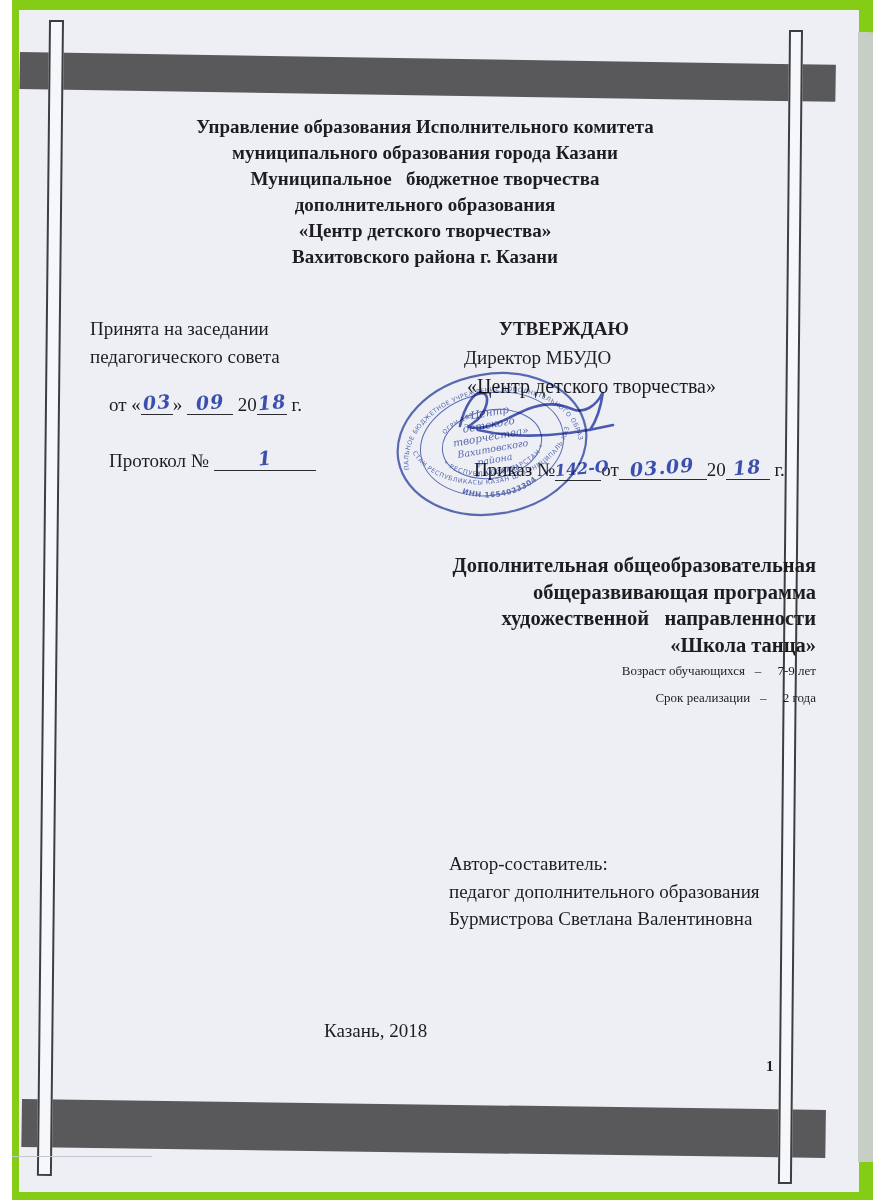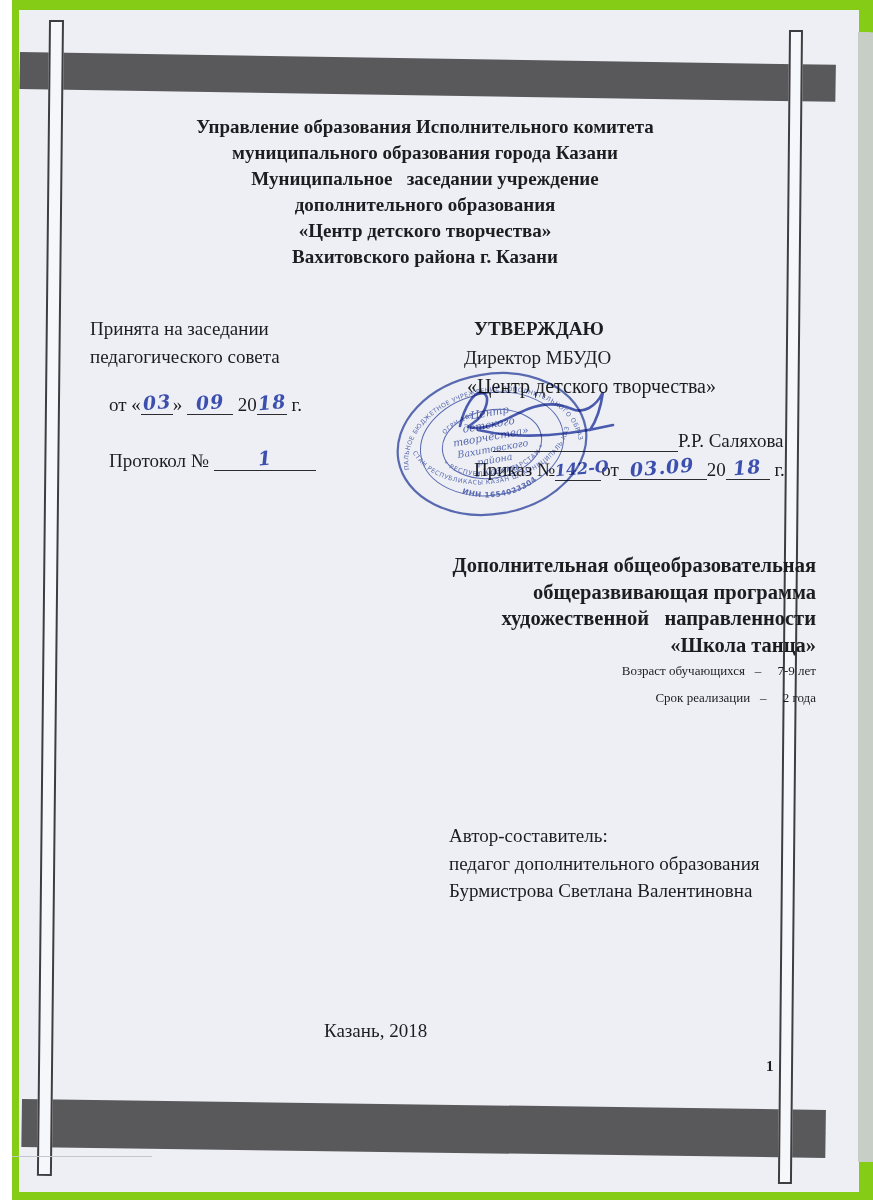--- a/index.html
+++ b/index.html
@@ -28,21 +28,21 @@
   .blank{display:inline-block;border-bottom:1.6px solid #2b2b30;text-align:center;
         height:20px;line-height:20px;vertical-align:baseline;}
   .ink{font-family:"DejaVu Serif",serif;font-style:italic;font-weight:bold;color:#3c4fae;
         display:inline-block;transform:rotate(-5deg) translateY(-2px);font-size:19px;letter-spacing:1px;}
   .ink-sm{font-size:16px;white-space:nowrap;letter-spacing:0;}
 
   .title-block{position:absolute;left:60px;top:552px;width:744px;text-align:right;line-height:26.5px;}
   .title-block .t-bold{font-weight:bold;font-size:20.5px;white-space:pre;}
   .title-block .t-reg{font-size:13px;white-space:pre;}
 
-  .author-block{position:absolute;left:437px;top:822px;font-size:19px;line-height:27.5px;}
+  .author-block{position:absolute;left:437px;top:850px;font-size:19px;line-height:27.5px;}
 
   .city{position:absolute;left:312px;top:1020px;font-size:19px;}
   .pagenum{position:absolute;left:754px;top:1058px;font-size:15px;font-weight:bold;}
 
   .stamp-wrap{position:absolute;left:368px;top:360px;width:224px;height:168px;
         mix-blend-mode:multiply;opacity:0.85;}
   .sig-wrap{position:absolute;left:438px;top:380px;width:180px;height:60px;mix-blend-mode:multiply;}
 </style>
 </head>
 <body>
@@ -53,41 +53,38 @@
 
   <div class="bar bar-top"></div>
   <div class="bar bar-bottom"></div>
   <div class="strip strip-left"></div>
   <div class="strip strip-right"></div>
   <div class="faint-line"></div>
 
   <div class="header">
     <div>Управление образования Исполнительного комитета</div>
     <div>муниципального образования города Казани</div>
-    <div>Муниципальное   заседании учреждение</div>
+    <div>Муниципальное   бюджетное творчества</div>
     <div>дополнительного образования</div>
     <div>«Центр детского творчества»</div>
     <div>Вахитовского района г. Казани</div>
   </div>
 
   <div class="abs fs19" style="left:78px;top:318px;">Принята на заседании</div>
   <div class="abs fs19" style="left:78px;top:346px;">педагогического совета</div>
   <div class="abs fs19" style="left:78px;top:372px;">
     <span>от «</span><span class="blank" style="width:32px;"><span class="ink">03</span></span><span>» </span><span class="blank" style="width:46px;"><span class="ink">09</span></span><span> 20</span><span class="blank" style="width:30px;"><span class="ink">18</span></span><span> г.</span>
   </div>
   <div class="abs fs19" style="left:78px;top:428px;">
     <span>Протокол № </span><span class="blank" style="width:102px;"><span class="ink">1</span></span>
   </div>
 
-  <div class="abs fs19 bold" style="left:462px;top:318px;">УТВЕРЖДАЮ</div>
+  <div class="abs fs19 bold" style="left:487px;top:318px;">УТВЕРЖДАЮ</div>
   <div class="abs fs19" style="left:452px;top:347px;">Директор МБУДО</div>
   <div class="abs fs20" style="left:455px;top:375px;">«Центр детского творчества»</div>
-  <div class="abs fs19" style="left:462px;top:408px;">
-    <span class="blank" style="width:185px;">&nbsp;</span><span>Р.Р. Саляхова</span>
-  </div>
   <div class="abs fs19" style="left:443px;top:437px;">
     <span>Приказ №</span><span class="blank" style="width:46px;"><span class="ink ink-sm">142-О</span></span><span>от</span><span class="blank" style="width:88px;"><span class="ink">03.09</span></span><span>20</span><span class="blank" style="width:44px;"><span class="ink">18</span></span><span> г.</span>
   </div>
 
   <div class="stamp-wrap">
     <svg width="224" height="168" viewBox="0 0 224 168">
       <g transform="rotate(-10 112 84)" fill="none" stroke="#4357ac">
         <ellipse cx="112" cy="84" rx="95" ry="70" stroke-width="2.2"></ellipse>
         <ellipse cx="112" cy="84" rx="72" ry="51" stroke-width="1"></ellipse>
         <ellipse cx="112" cy="84" rx="50" ry="34" stroke-width="1"></ellipse>

